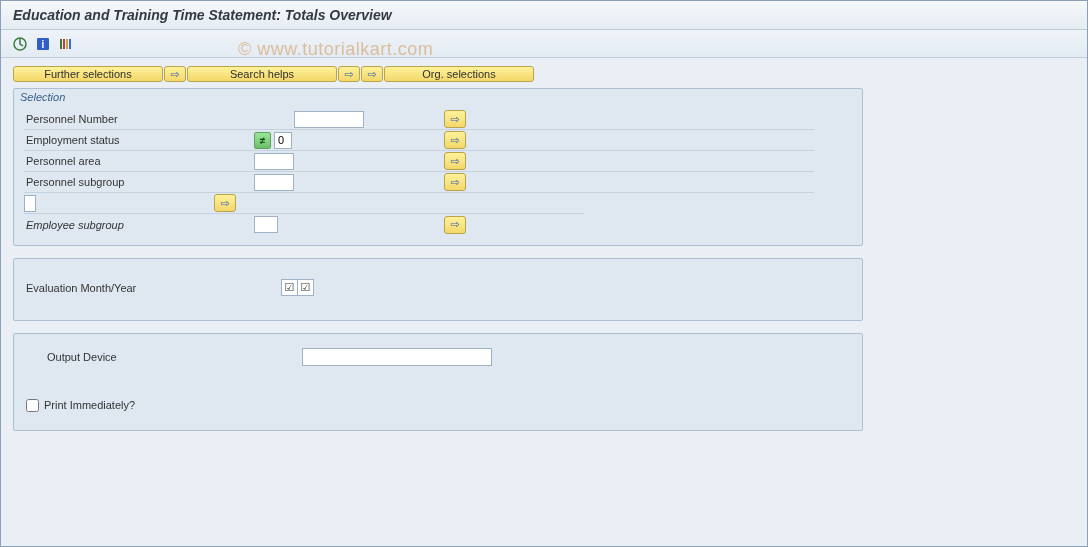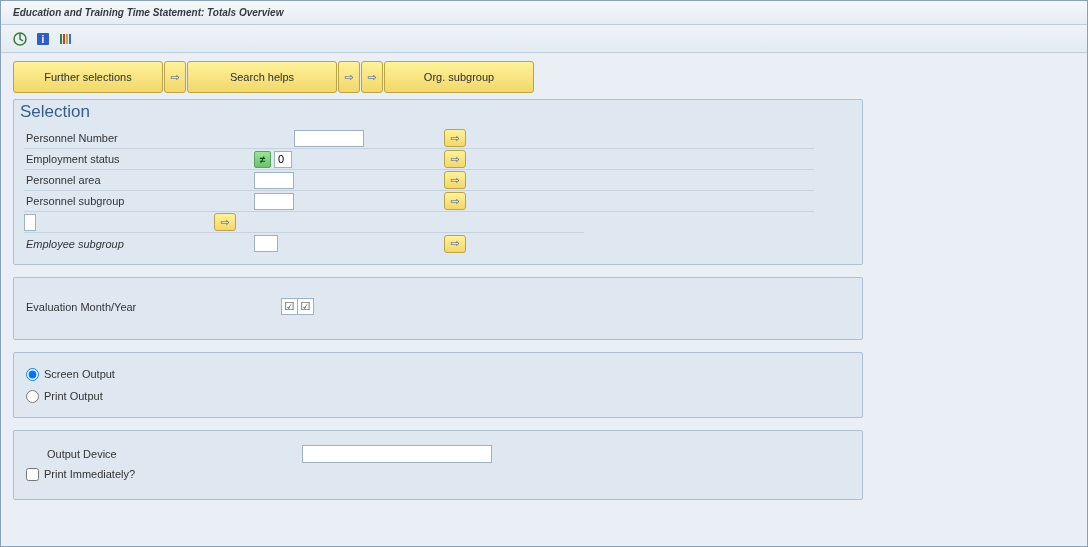--- a/index.html
+++ b/index.html
@@ -17,21 +17,21 @@
       background: #e9eff5;
       display: flex;
       flex-direction: column;
       overflow: hidden;
       position: relative;
     }
     .titlebar {
       background: linear-gradient(#f6f8fa, #e5ecf3);
       border-bottom: 1px solid #c0cbd8;
       padding: 6px 12px;
-      font-size: 10px;
+      font-size: 14px;
       font-weight: bold;
       font-style: italic;
       color: #333a44;
     }
     .toolbar {
       height: 28px;
       display: flex;
       align-items: center;
       gap: 5px;
       padding: 3px 10px;
@@ -66,21 +66,21 @@
     }
     .button-row {
       display: flex;
       gap: 0;
       margin-bottom: -6px;
     }
     .sap-btn {
       display: flex;
       align-items: center;
       justify-content: center;
-      height: 32px;
+      height: 16px;
       background: linear-gradient(#fef29a, #f3d76a);
       border: 1px solid #b9a44a;
       border-radius: 3px;
       color: #2f2f2f;
       font-size: 11px;
       padding: 0 8px;
       cursor: pointer;
       margin-right: 1px;
       white-space: nowrap;
     }
@@ -93,24 +93,25 @@
       color: #3b5db1;
       font-size: 11px;
     }
     .group {
       border: 1px solid #aebfd1;
       background: #dfe8f1;
       border-radius: 2px;
       padding: 0 10px 10px 10px;
     }
     .group-legend {
-      font-size: 17px;
+      font-size: 11px;
       color: #365e8a;
       padding: 2px 0 6px 0;
       margin-left: -4px;
+      font-style: italic;
     }
     .row {
       display: flex;
       align-items: flex-end;
       height: 21px;
     }
     .row-label {
       width: 230px;
       padding-left: 2px;
       color: #333;
@@ -231,36 +232,37 @@
     <span class="toolbar-icon" title="Variants">
       <svg width="16" height="16" viewBox="0 0 16 16">
           <rect x="2" y="3" width="2" height="10" fill="#3b7a3b"></rect>
           <rect x="5" y="3" width="2" height="10" fill="#c43b3b"></rect>
           <rect x="8" y="3" width="2" height="10" fill="#c4a73b"></rect>
           <rect x="11" y="3" width="2" height="10" fill="#3b6ec4"></rect>
         </svg>
     </span>
   </div>
 
+  <div class="watermark">© www.tutorialkart.com</div>
 
   <div class="content">
 
     <div class="button-row">
       <div class="sap-btn wide">Further selections</div>
       <div class="sap-btn arrow">
           <span class="arrow-glyph">⇨</span>
         </div>
       <div class="sap-btn wide">Search helps</div>
       <div class="sap-btn arrow">
           <span class="arrow-glyph">⇨</span>
         </div>
       <div class="sap-btn arrow">
           <span class="arrow-glyph">⇨</span>
         </div>
-      <div class="sap-btn wide">Org. subgroup</div>
+      <div class="sap-btn wide">Org. selections</div>
     </div>
 
     <div class="group" style="width:850px;">
       <div class="group-legend">Selection</div>
 
       <div class="row">
         <div class="row-label">Personnel Number</div>
         <div class="row-after" style="width:560px;">
           <div class="input-cell" style="width:110px;">
             <input class="sap-input w-lg" value="" style="">
@@ -339,36 +341,26 @@
     </div>
 
     <div class="group" style="width:850px; padding-top:6px;">
       <div class="eval-row">
         <div class="eval-label">Evaluation Month/Year</div>
         <span class="small-check">☑</span>
         <span class="small-check" style="margin-left:-1px;">☑</span>
       </div>
     </div>
 
-    <div class="group" style="width:850px; padding:10px;">
-      <div class="radio-row">
-        <input type="radio" name="outmode" checked="" style="">
-        <span>Screen Output</span>
-      </div>
-      <div class="radio-row">
-        <input type="radio" name="outmode" style="">
-        <span>Print Output</span>
-      </div>
-    </div>
 
     <div class="group" style="width:850px; padding-top:6px;">
       <div class="output-row">
         <div class="output-label">Output Device</div>
         <input class="output-input" value="" style="">
       </div>
-      <div class="check-row" style="padding-bottom:8px;">
+      <div class="check-row" style="padding-bottom:8px;margin-top:28px;">
         <input type="checkbox" style="">
         <span>Print Immediately?</span>
       </div>
     </div>
 
   </div>
 </div>
 
 </body></html>

